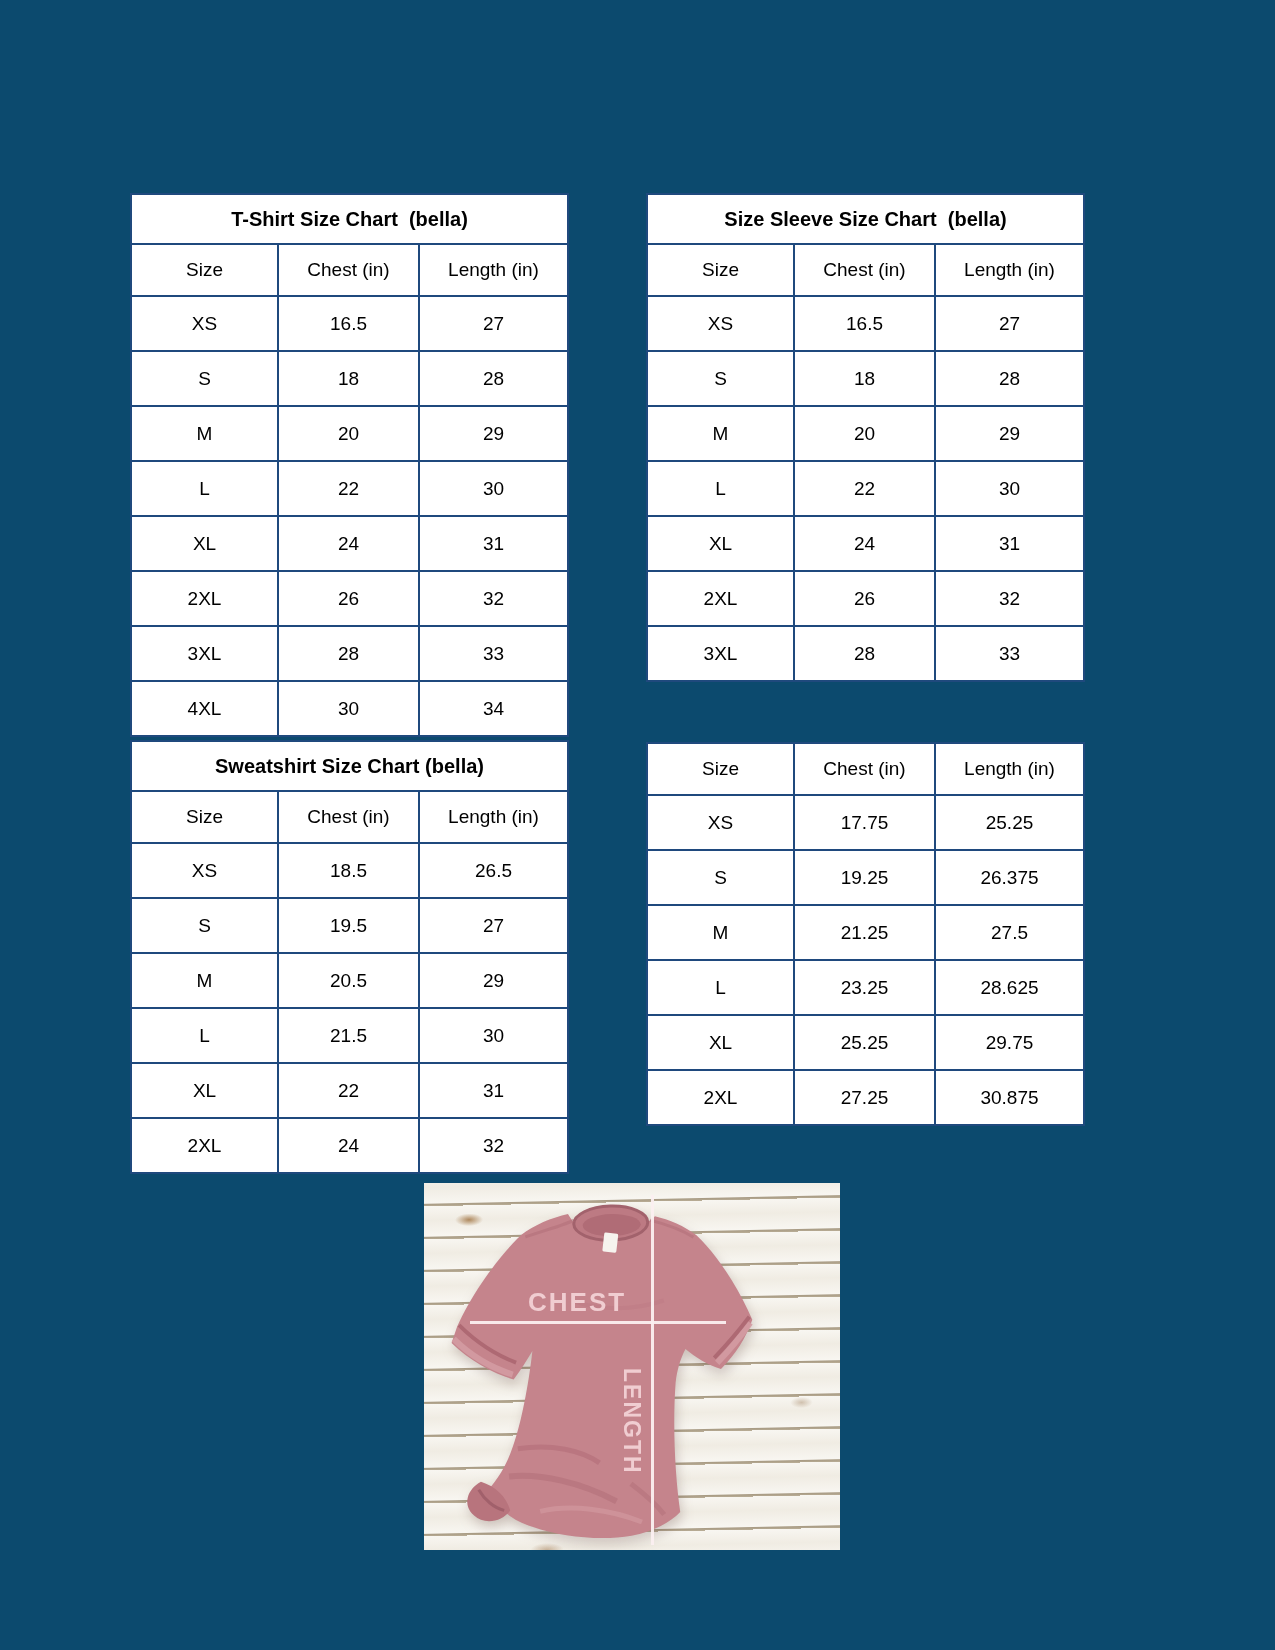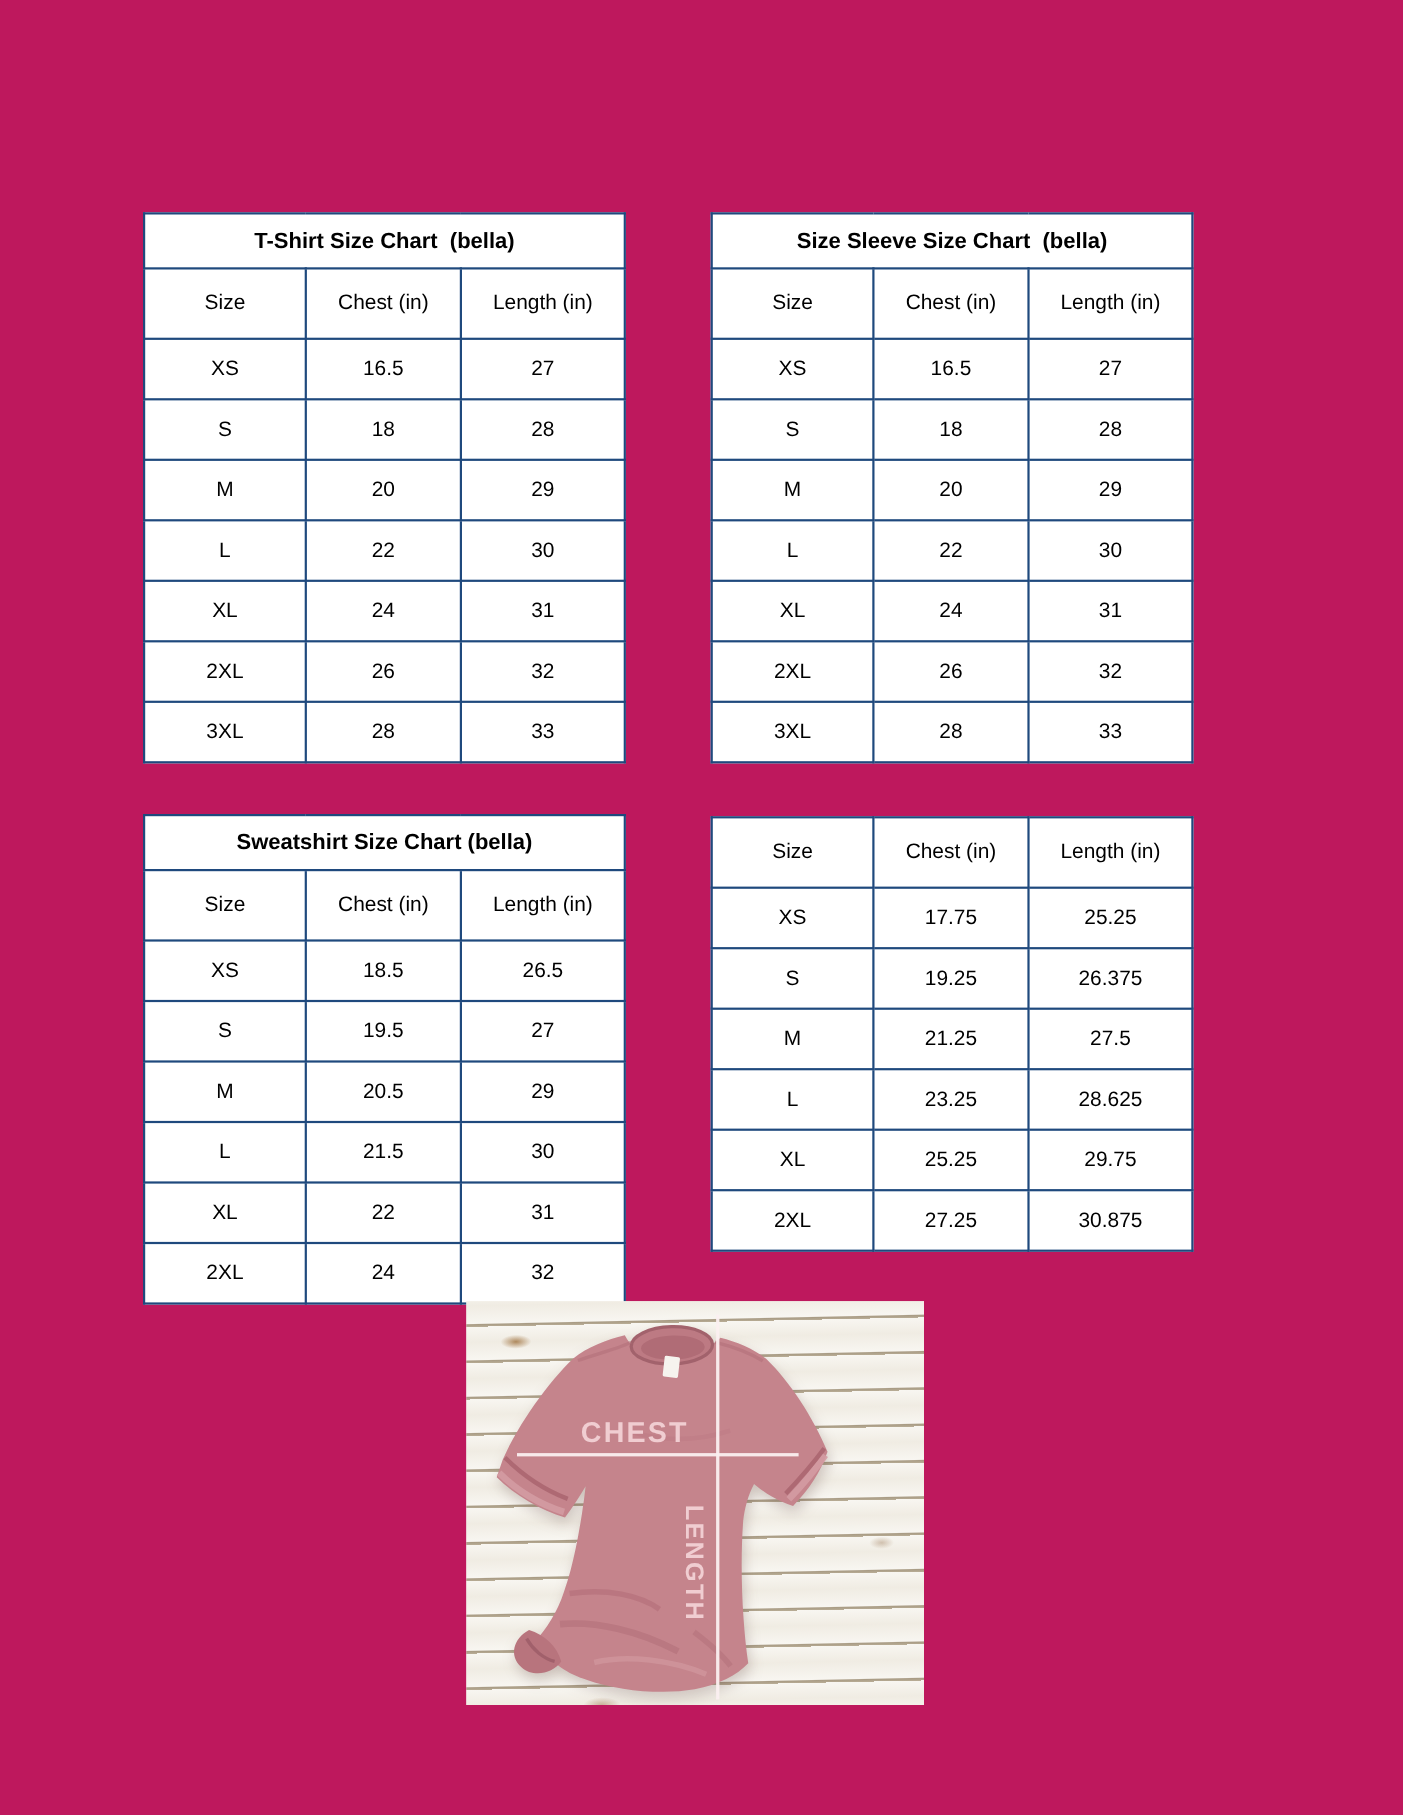--- a/index.html
+++ b/index.html
@@ -1,37 +1,37 @@
 <!DOCTYPE html>
 <html style="--border-color: #1f497d; --line-color: #fbeff0; --label-color: #f0cdd1;"><head>
 <meta charset="utf-8">
 <style>
   html,body { margin:0; padding:0; background:#ffffff; }
   .page {
-    position:relative; width:1275px; height:1650px; background:#be185d;
+    position:relative; width:1275px; height:1650px; background:#0c4a6e;
     font-family:"Liberation Sans", sans-serif; color:#000;
     overflow:hidden;
   }
 
   
   table.size-table {
     position:absolute; border-collapse:collapse; table-layout:fixed;
     width:437px; background:#fff;
   }
   .size-table col.c1 { width:147px; }
   .size-table col.c2 { width:141px; }
   .size-table col.c3 { width:149px; }
   .size-table th, .size-table td {
     border:2px solid var(--border-color,#1f497d);
     text-align:center; vertical-align:middle;
     font-size:19px; font-weight:normal; color:#000; padding:0;
   }
   .size-table tr       { height:55px; }
   .size-table tr.title-row  { height:50px; }
-  .size-table tr.header-row { height:64px; }
+  .size-table tr.header-row { height:52px; }
   .size-table th.tbl-title  { font-size:20px; font-weight:bold; white-space:pre; }
 
   #tbl-tshirt     { left:130px; top:193px; }
   #tbl-longsleeve { left:646px; top:193px; }
   #tbl-sweatshirt { left:130px; top:740px; }
   #tbl-hoodie     { left:646px; top:742px; }
 
   
   .photo { position:absolute; left:424px; top:1183px; width:416px; height:367px; overflow:hidden; }
   .wood {
@@ -110,20 +110,25 @@
         </tr>
         <tr>
           <td>2XL</td>
           <td>26</td>
           <td>32</td>
         </tr>
         <tr>
           <td>3XL</td>
           <td>28</td>
           <td>33</td>
+        </tr>
+        <tr>
+          <td>4XL</td>
+          <td>30</td>
+          <td>34</td>
         </tr>
       </tbody>
     </table>
 
   <table class="size-table" id="tbl-longsleeve">
     <colgroup>
         <col class="c1">
         <col class="c2">
         <col class="c3">
       </colgroup>

